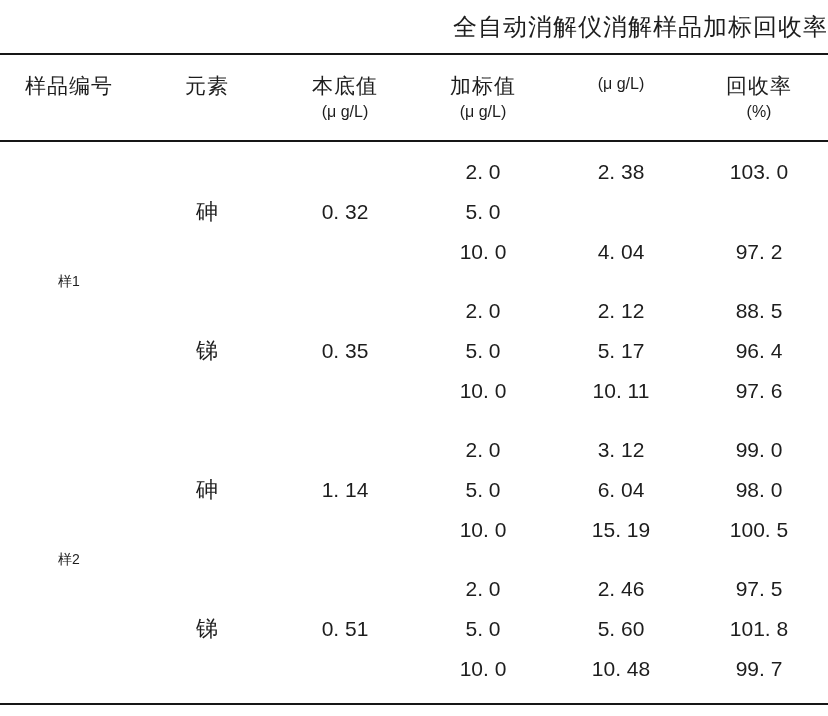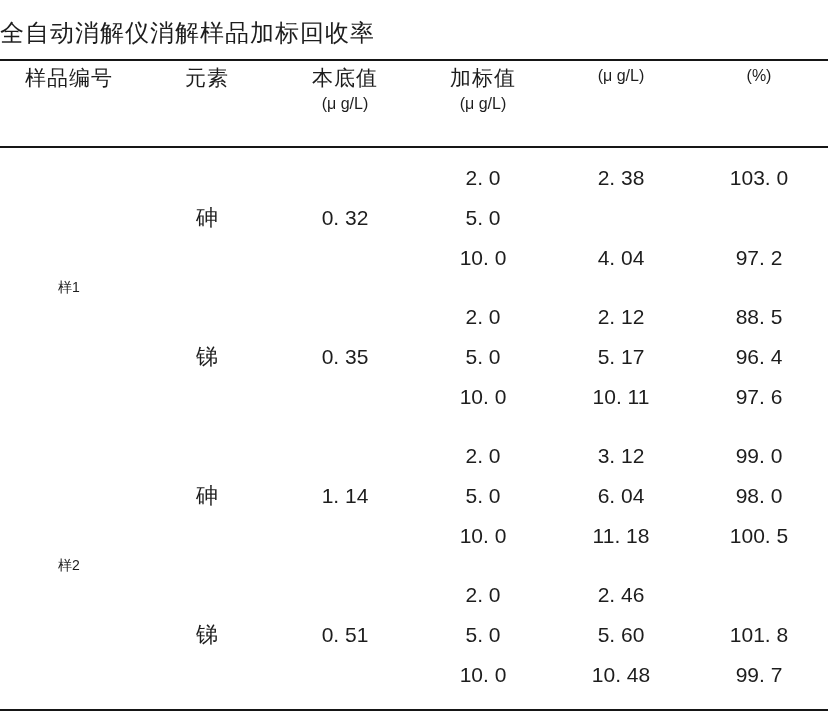--- a/index.html
+++ b/index.html
@@ -13,36 +13,36 @@
     color: #1d1d1d;
   }
   .page {
     position: relative;
     width: 828px;
     height: 716px;
     background: #ffffff;
   }
   .title {
     height: 43px;
-    padding-top: 16px;
-    text-align: left;
+    padding-top: 10px;
+    text-align: right;
     font-size: 24px;
     letter-spacing: 1px;
     line-height: 34px;
   }
   .rule {
     height: 2px;
     background: #161616;
     width: 100%;
   }
   
   .thead {
     display: flex;
     height: 85px;
-    padding-top: 3px;
+    padding-top: 17px;
     box-sizing: border-box;
   }
   .th {
     width: 138px;
     text-align: center;
   }
   .h-label {
     font-size: 21px;
     line-height: 28px;
     letter-spacing: 1px;
@@ -124,20 +124,21 @@
       <div class="h-unit">(μ g/L)</div>
     </div>
     <div class="th">
       <div class="h-label">加标值</div>
       <div class="h-unit">(μ g/L)</div>
     </div>
     <div class="th">
       <div class="h-unit">(μ g/L)</div>
     </div>
     <div class="th">
+      <div class="h-label">回收率</div>
       <div class="h-unit">(%)</div>
     </div>
   </div>
 
   <div class="rule"></div>
 
   <div class="tbody">
 
     <div class="sample-block">
       <div class="cell sample-cell">样1</div>
@@ -197,32 +198,33 @@
               <div class="cell">3. 12</div>
               <div class="cell">99. 0</div>
             </div>
             <div class="data-row">
               <div class="cell">5. 0</div>
               <div class="cell">6. 04</div>
               <div class="cell">98. 0</div>
             </div>
             <div class="data-row">
               <div class="cell">10. 0</div>
-              <div class="cell">11. 18</div>
+              <div class="cell">15. 19</div>
               <div class="cell">100. 5</div>
             </div>
           </div>
         </div>
         <div class="element-group">
           <div class="cell element-cell">锑</div>
           <div class="cell bg-cell">0. 51</div>
           <div class="rows">
             <div class="data-row">
               <div class="cell">2. 0</div>
               <div class="cell">2. 46</div>
+              <div class="cell">97. 5</div>
             </div>
             <div class="data-row">
               <div class="cell">5. 0</div>
               <div class="cell">5. 60</div>
               <div class="cell">101. 8</div>
             </div>
             <div class="data-row">
               <div class="cell">10. 0</div>
               <div class="cell">10. 48</div>
               <div class="cell">99. 7</div>

